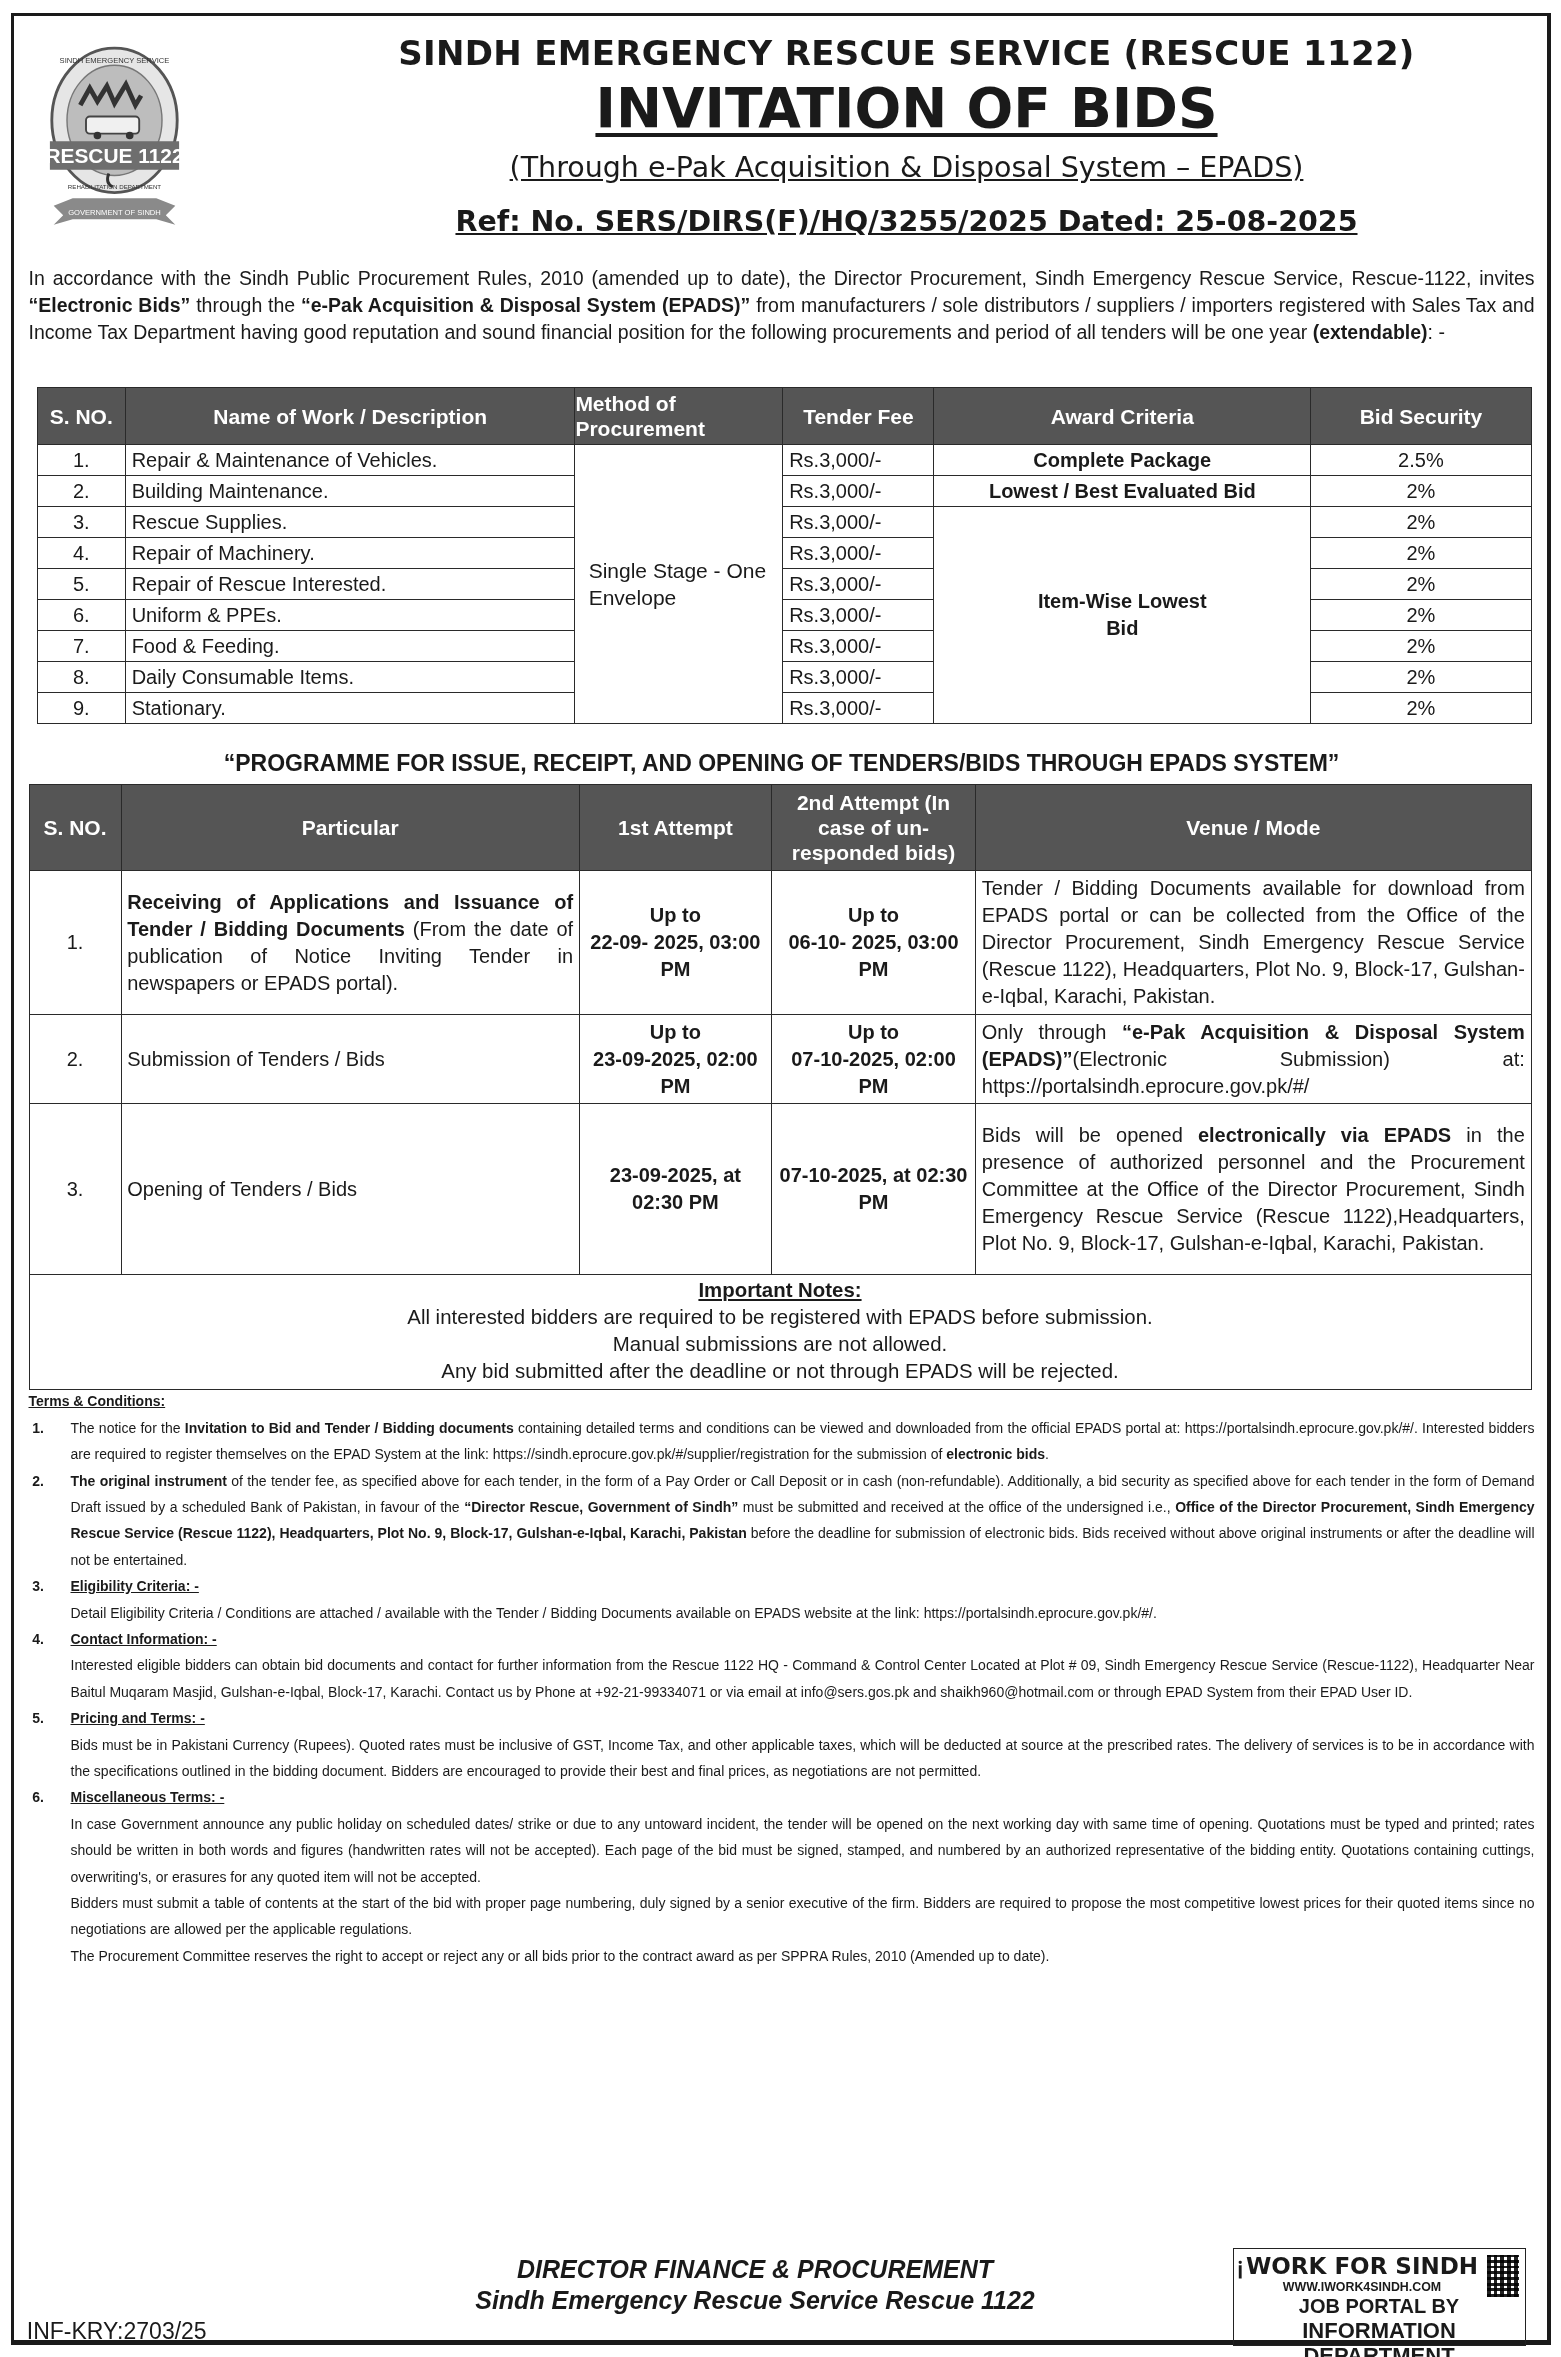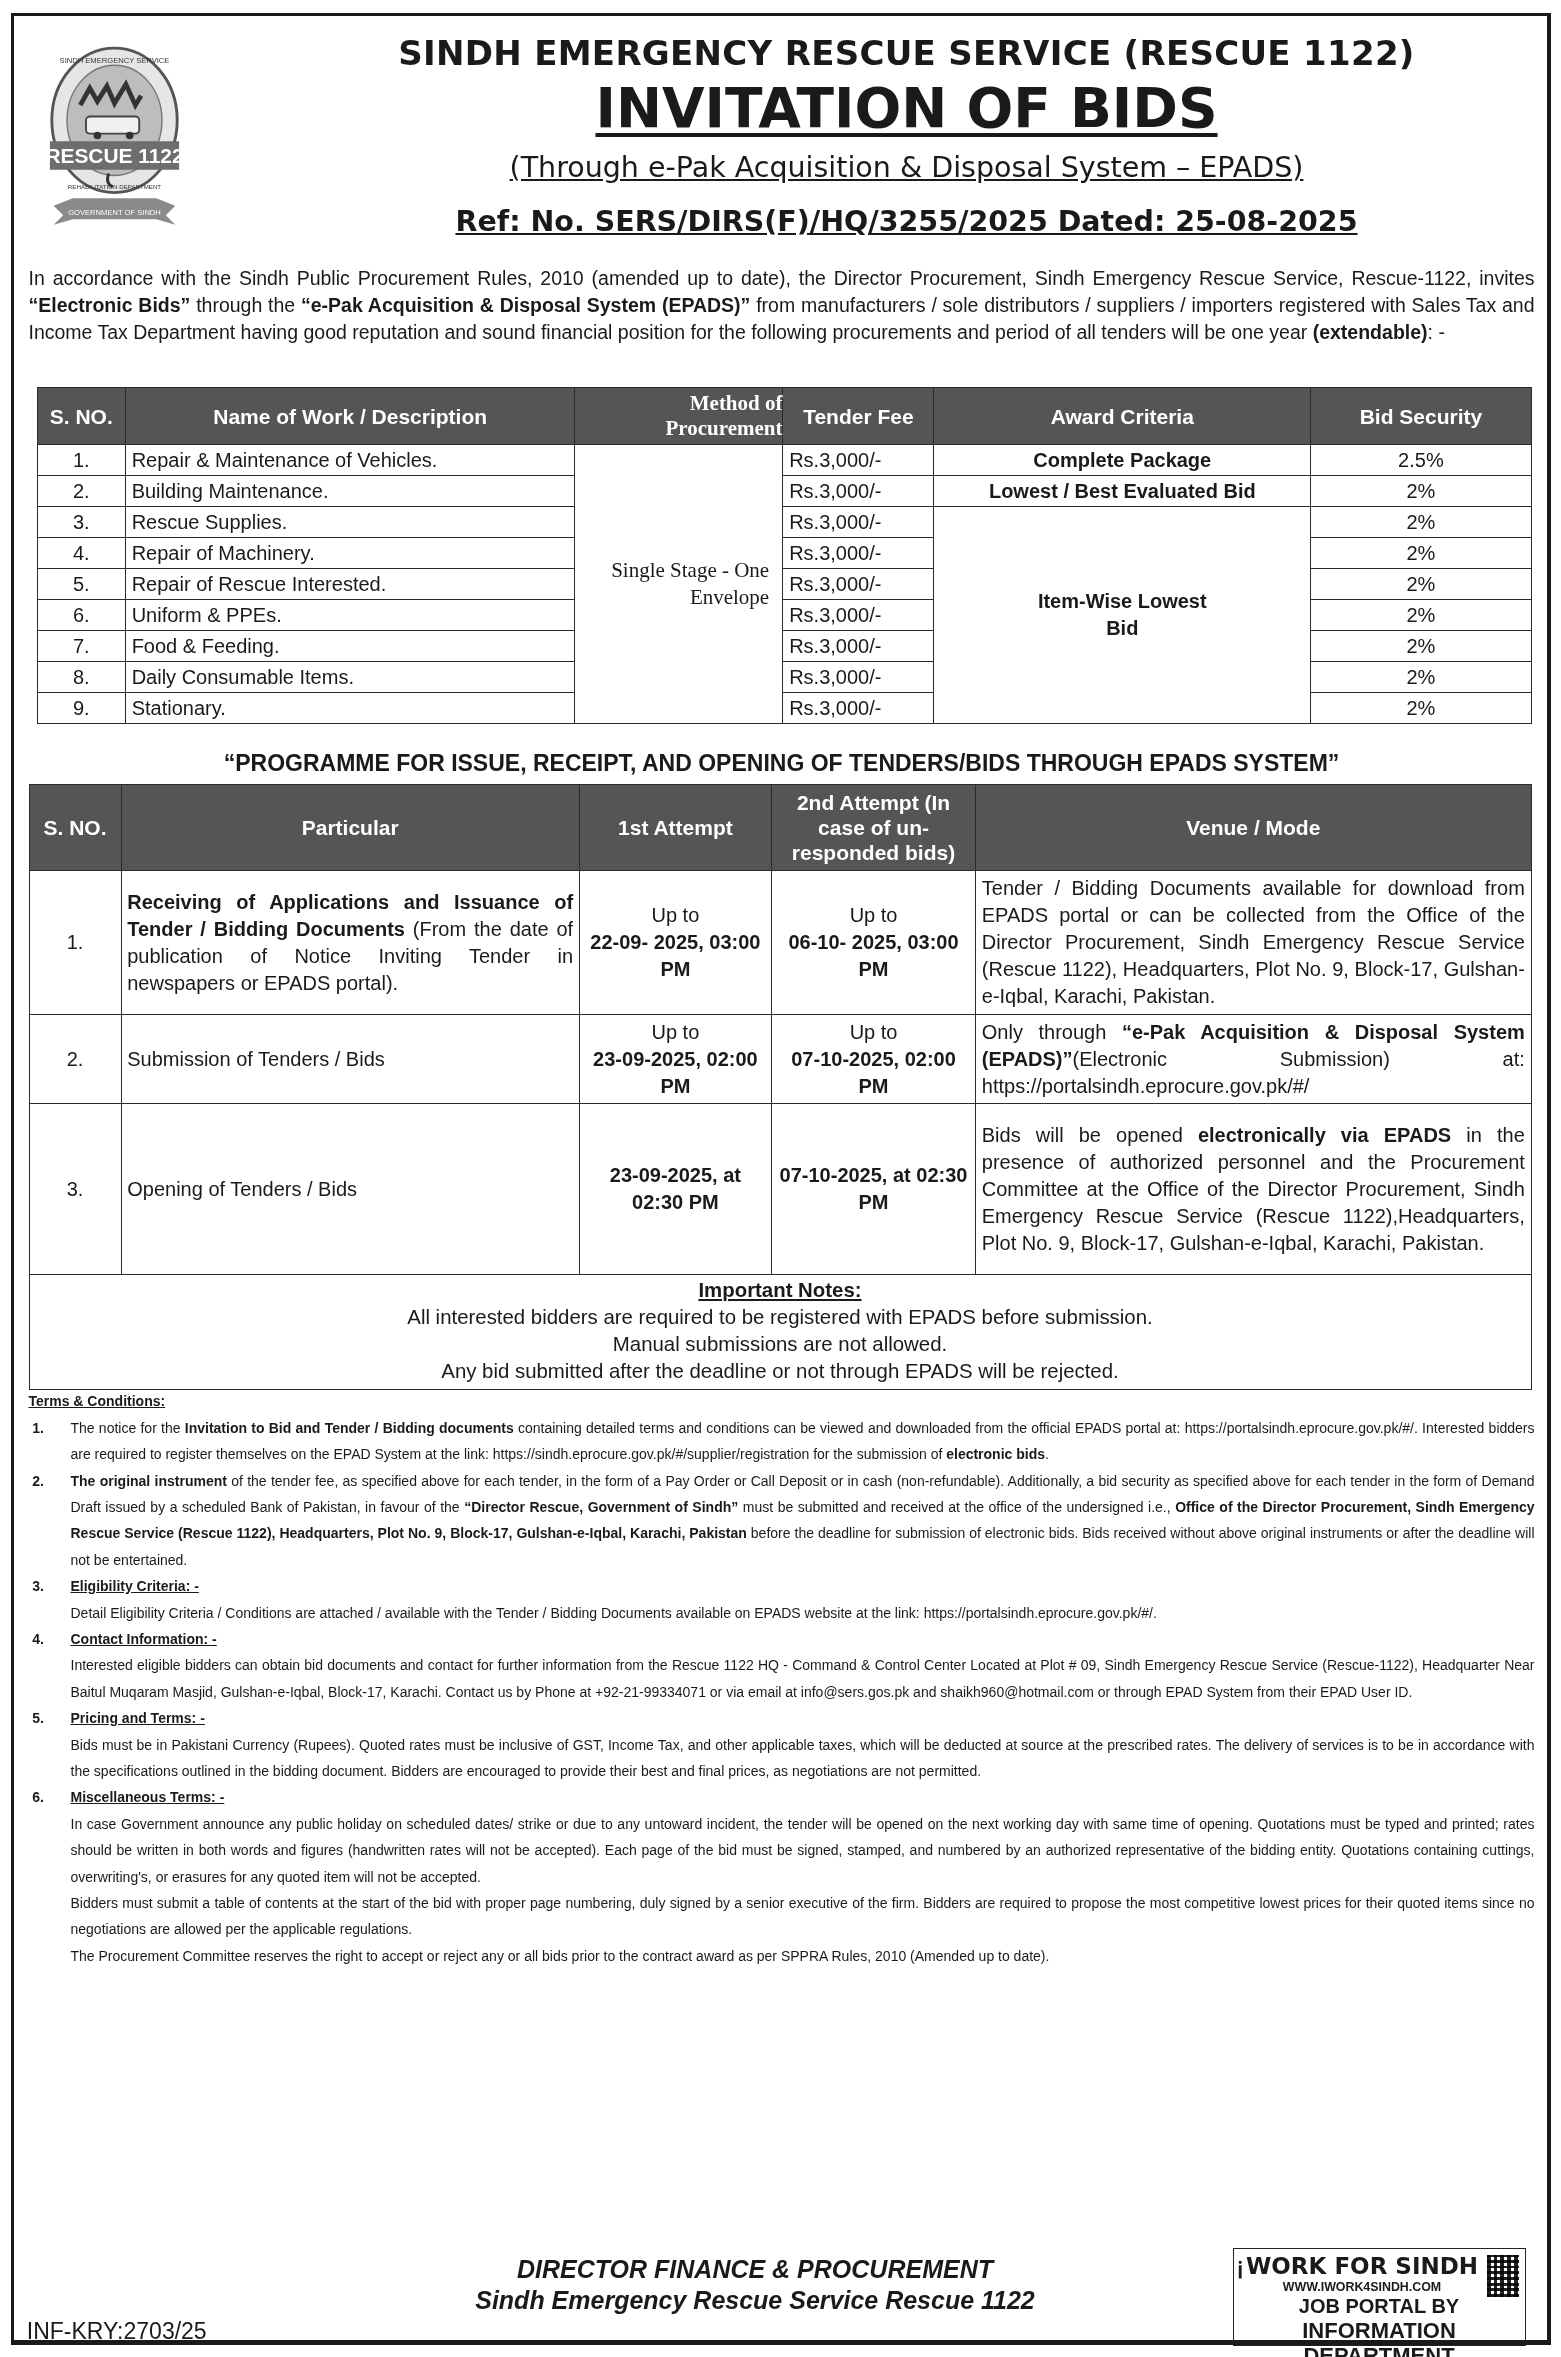--- a/index.html
+++ b/index.html
@@ -15,38 +15,38 @@
   .refline { font-family: "DejaVu Sans", sans-serif; font-weight: bold; font-size: 28.5px; line-height: 40px; text-decoration: underline; padding-left: 57px; margin-top: 14px; }
   .intro { position: absolute; left: 15px; top: 249px; width: 1506px; font-size: 19.5px; line-height: 27px; text-align: justify; }
   .intro b { font-weight: bold; }
 
   table { border-collapse: collapse; }
   .t1 { position: absolute; left: 23px; top: 371px; width: 1495px; font-size: 20px; }
   .t1 th, .t2 th { background: #555555; color: #ffffff; font-weight: bold; border: 1.9px solid #2a2a2a; font-size: 21px; line-height: 25px; }
   .t1 td { border: 1.9px solid #2a2a2a; height: 31px; line-height: 27px; padding: 0 5.7px; }
   .t1 .c-no { width: 88px; text-align: center; }
   .t1 .c-desc { width: 447px; text-align: left; }
-  .t1 .c-meth { width: 207px; text-align: right; font-family: Liberation Serif, serif; }
+  .t1 .c-meth { width: 207px; text-align: left; }
   .t1 .c-fee { width: 150px; text-align: left; }
   .t1 .c-award { width: 375px; text-align: center; font-weight: bold; }
   .t1 .c-sec { width: 219px; text-align: center; }
   .t1 th { height: 57px; }
 
   .prog-title { position: absolute; left: 15px; top: 732px; width: 1506px; text-align: center; font-weight: bold; font-size: 23px; line-height: 30px; }
 
   .t2 { position: absolute; left: 15px; top: 768px; width: 1503px; font-size: 20px; }
   .t2 th { height: 86px; }
   .t2 td { border: 1.9px solid #2a2a2a; padding: 3.8px 5.7px; line-height: 27px; vertical-align: middle; }
   .t2 .c-no { width: 92px; text-align: center; }
   .t2 .c-part { width: 458px; text-align: justify; }
   .t2 .c-a1 { width: 192px; text-align: center; }
   .t2 .c-a2 { width: 204px; text-align: center; }
   .t2 .c-venue { width: 555px; text-align: justify; }
   .t2 td.c-a1, .t2 td.c-a2 { font-weight: bold; }
-  .t2 td.c-a1 .upto, .t2 td.c-a2 .upto { font-weight: normal; display: block; }
+  .t2 td.c-a1 .upto, .t2 td.c-a2 .upto { font-weight: bold; display: block; }
   .t2 .row1 td { height: 142px; }
   .t2 .row2 td { height: 88px; }
   .t2 .row3 td { height: 171px; }
   .notes-cell { text-align: center; font-size: 20.4px; line-height: 27.6px; padding: 1.9px 0 3.8px 0 !important; }
   .notes-cell .ntitle { font-weight: bold; text-decoration: underline; }
 
   .terms { position: absolute; left: 15px; top: 1372px; width: 1506px; font-size: 14px; line-height: 26.4px; }
   .terms-title { font-weight: bold; text-decoration: underline; }
   .term { position: relative; padding-left: 42px; text-align: justify; }
   .term .num { position: absolute; left: 3.8px; top: 0; font-weight: bold; }

